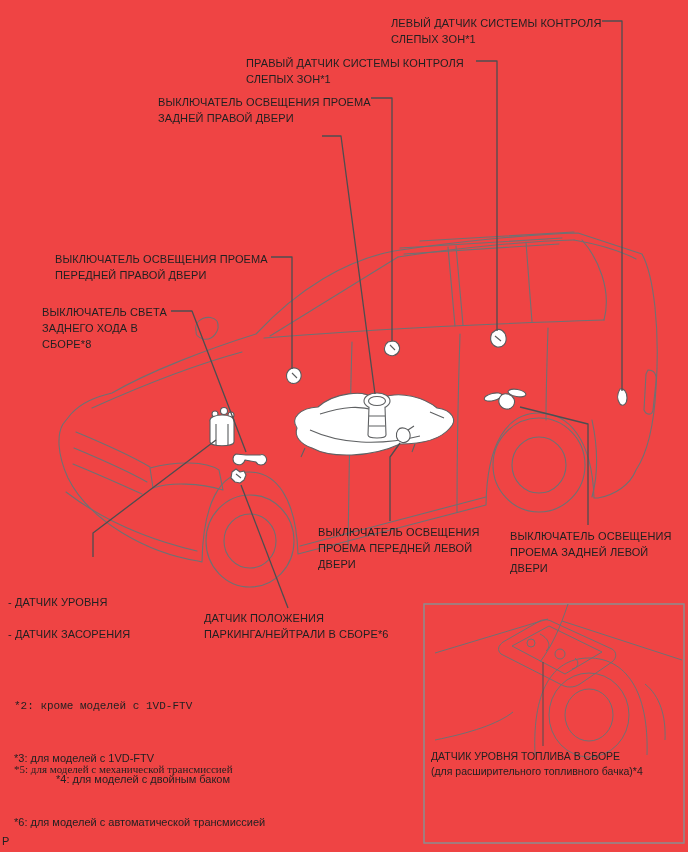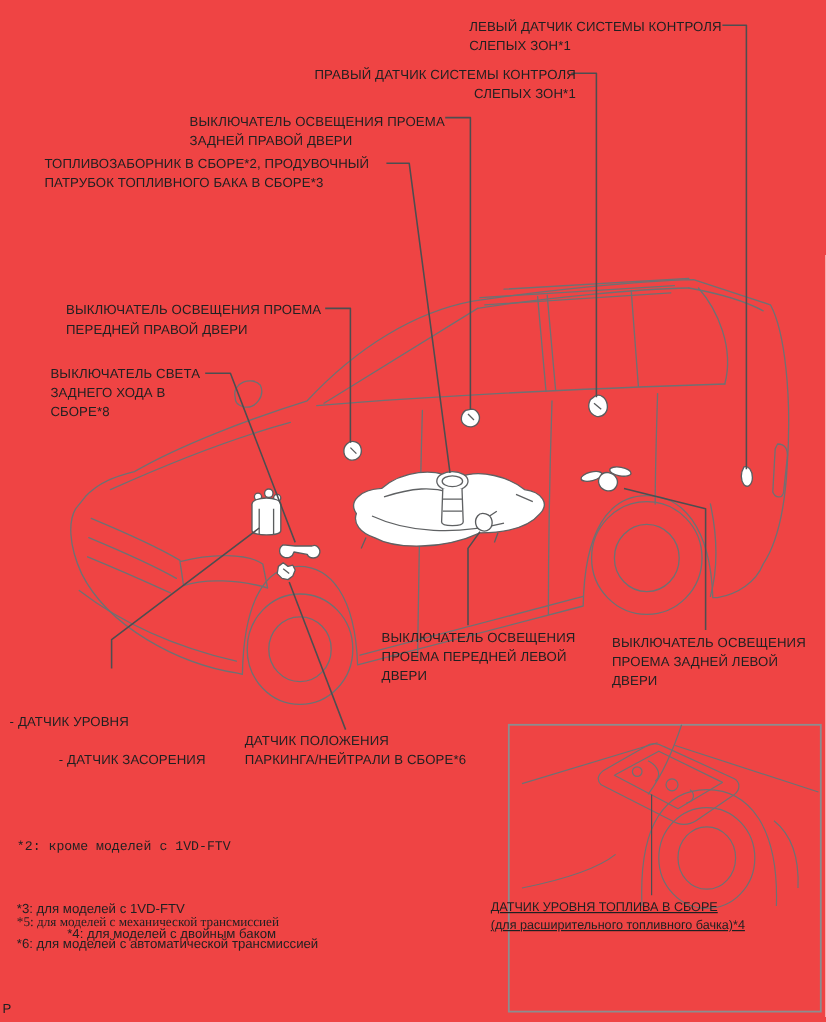--- a/index.html
+++ b/index.html
@@ -11,22 +11,22 @@
   .label{
     position:absolute;
     font-size:11px;line-height:16px;color:#1f2021;
     white-space:pre-line;letter-spacing:0.1px;
   }
   .footnote{
     position:absolute;left:14px;
     font-size:11px;line-height:14px;color:#1f2021;white-space:pre;
   }
   .inset-caption{
-    position:absolute;left:409px;top:749px;
-    font-size:10.5px;line-height:15px;color:#1f2021;white-space:pre-line;text-decoration:underline;
+    position:absolute;left:431px;top:749px;
+    font-size:10.5px;line-height:15px;color:#1f2021;white-space:pre-line;
   }
   #page-marker{
     position:absolute;left:2px;top:835px;
     font-size:11px;color:#1f2021;
   }
 </style>
 </head>
 <body>
 
 <div id="page">
@@ -168,46 +168,44 @@
         <ellipse cx="589" cy="715" rx="40" ry="42"></ellipse>
         <ellipse cx="589" cy="715" rx="24" ry="26"></ellipse>
         <path d="M645,684 C660,696 666,716 665,740"></path>
         <path stroke="#4d4e50" d="M543,662 L543,746"></path>
       </g>
     </g>
   </svg>
 
   <div class="label" style="left:391px;top:15px;">ЛЕВЫЙ ДАТЧИК СИСТЕМЫ КОНТРОЛЯ
 СЛЕПЫХ ЗОН*1</div>
-  <div class="label" style="left:262px;top:55px;text-align:right;">ПРАВЫЙ ДАТЧИК СИСТЕМЫ КОНТРОЛЯ
+  <div class="label" style="left:246px;top:55px;">ПРАВЫЙ ДАТЧИК СИСТЕМЫ КОНТРОЛЯ
 СЛЕПЫХ ЗОН*1</div>
   <div class="label" style="left:158px;top:94px;">ВЫКЛЮЧАТЕЛЬ ОСВЕЩЕНИЯ ПРОЕМА
 ЗАДНЕЙ ПРАВОЙ ДВЕРИ</div>
-  <div class="label" style="left:37px;top:129px;">ТОПЛИВОЗАБОРНИК В СБОРЕ*2, ПРОДУВОЧНЫЙ
-ПАТРУБОК ТОПЛИВНОГО БАКА В СБОРЕ*3</div>
   <div class="label" style="left:55px;top:251px;">ВЫКЛЮЧАТЕЛЬ ОСВЕЩЕНИЯ ПРОЕМА
 ПЕРЕДНЕЙ ПРАВОЙ ДВЕРИ</div>
   <div class="label" style="left:42px;top:304px;">ВЫКЛЮЧАТЕЛЬ СВЕТА
 ЗАДНЕГО ХОДА В
 СБОРЕ*8</div>
   <div class="label" style="left:8px;top:594px;">- ДАТЧИК УРОВНЯ</div>
-  <div class="label" style="left:8px;top:626px;margin-left:41px;">- ДАТЧИК ЗАСОРЕНИЯ</div>
+  <div class="label" style="left:8px;top:626px;">- ДАТЧИК ЗАСОРЕНИЯ</div>
   <div class="label" style="left:204px;top:610px;">ДАТЧИК ПОЛОЖЕНИЯ
 ПАРКИНГА/НЕЙТРАЛИ В СБОРЕ*6</div>
   <div class="label" style="left:318px;top:524px;">ВЫКЛЮЧАТЕЛЬ ОСВЕЩЕНИЯ
 ПРОЕМА ПЕРЕДНЕЙ ЛЕВОЙ
 ДВЕРИ</div>
   <div class="label" style="left:510px;top:528px;">ВЫКЛЮЧАТЕЛЬ ОСВЕЩЕНИЯ
 ПРОЕМА ЗАДНЕЙ ЛЕВОЙ
 ДВЕРИ</div>
 
   <div class="inset-caption">ДАТЧИК УРОВНЯ ТОПЛИВА В СБОРЕ
 (для расширительного топливного бачка)*4</div>
 
   <div class="footnote" style="top:699px;font-family:Liberation Mono, monospace;">*2: кроме моделей с 1VD-FTV</div>
   <div class="footnote" style="top:751px;">*3: для моделей с 1VD-FTV</div>
   <div class="footnote" style="top:772px;margin-left:42px;">*4: для моделей с двойным баком</div>
   <div class="footnote" style="top:762px;font-family:Liberation Serif, serif;">*5: для моделей с механической трансмиссией</div>
-  <div class="footnote" style="top:780px;text-align:center;">*6: для моделей с автоматической трансмиссией</div>
+  <div class="footnote" style="top:815px;text-align:center;">*6: для моделей с автоматической трансмиссией</div>
 
   <div id="page-marker">Р</div>
 
 </div>
 
 </body></html>

